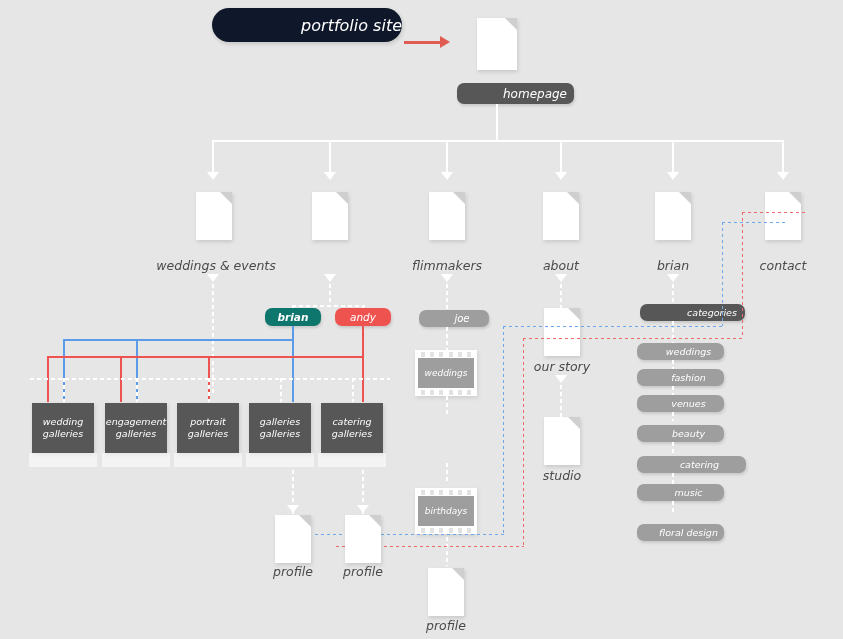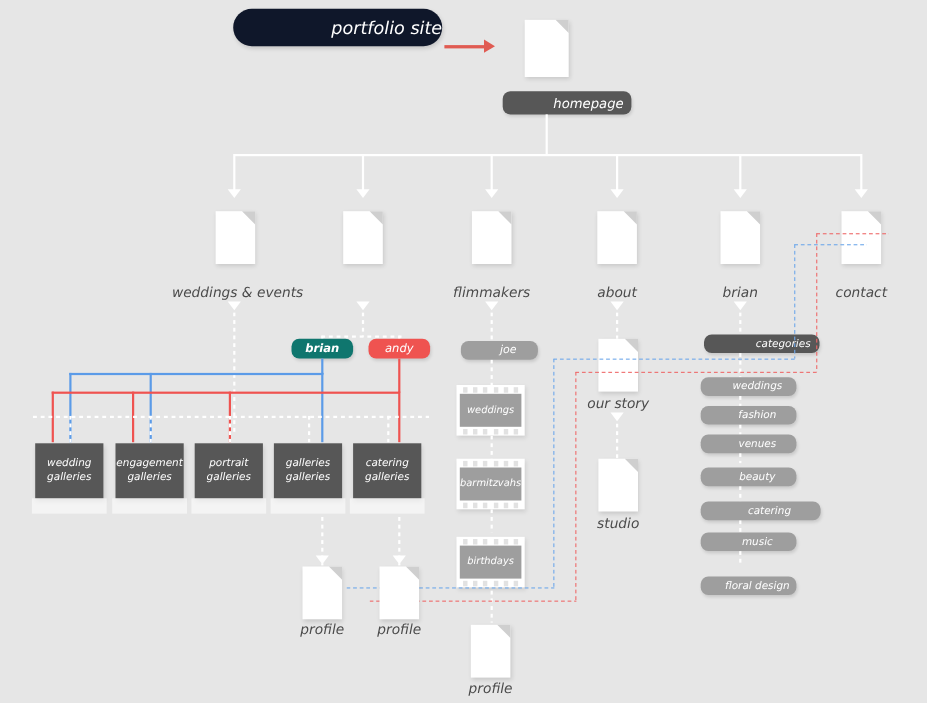--- a/index.html
+++ b/index.html
@@ -297,39 +297,20 @@
         <i></i>
         <i></i>
         <i></i>
         <i></i>
         <i></i>
       </div>
   </div>
   <div class="dotv" style="left:446px;top:327px;height:23px;"></div>
   <div class="dotv" style="left:446px;top:396px;height:21px;"></div>
 
-  <div class="film" style="left:415px;top:417px;">
-    <div class="perf">
-        <i></i>
-        <i></i>
-        <i></i>
-        <i></i>
-        <i></i>
-        <i></i>
-      </div>
-    <div class="filmbody">barmitzvahs</div>
-    <div class="perf">
-        <i></i>
-        <i></i>
-        <i></i>
-        <i></i>
-        <i></i>
-        <i></i>
-      </div>
-  </div>
   <div class="dotv" style="left:446px;top:463px;height:21px;"></div>
 
   <div class="film" style="left:415px;top:488px;">
     <div class="perf">
         <i></i>
         <i></i>
         <i></i>
         <i></i>
         <i></i>
         <i></i>

